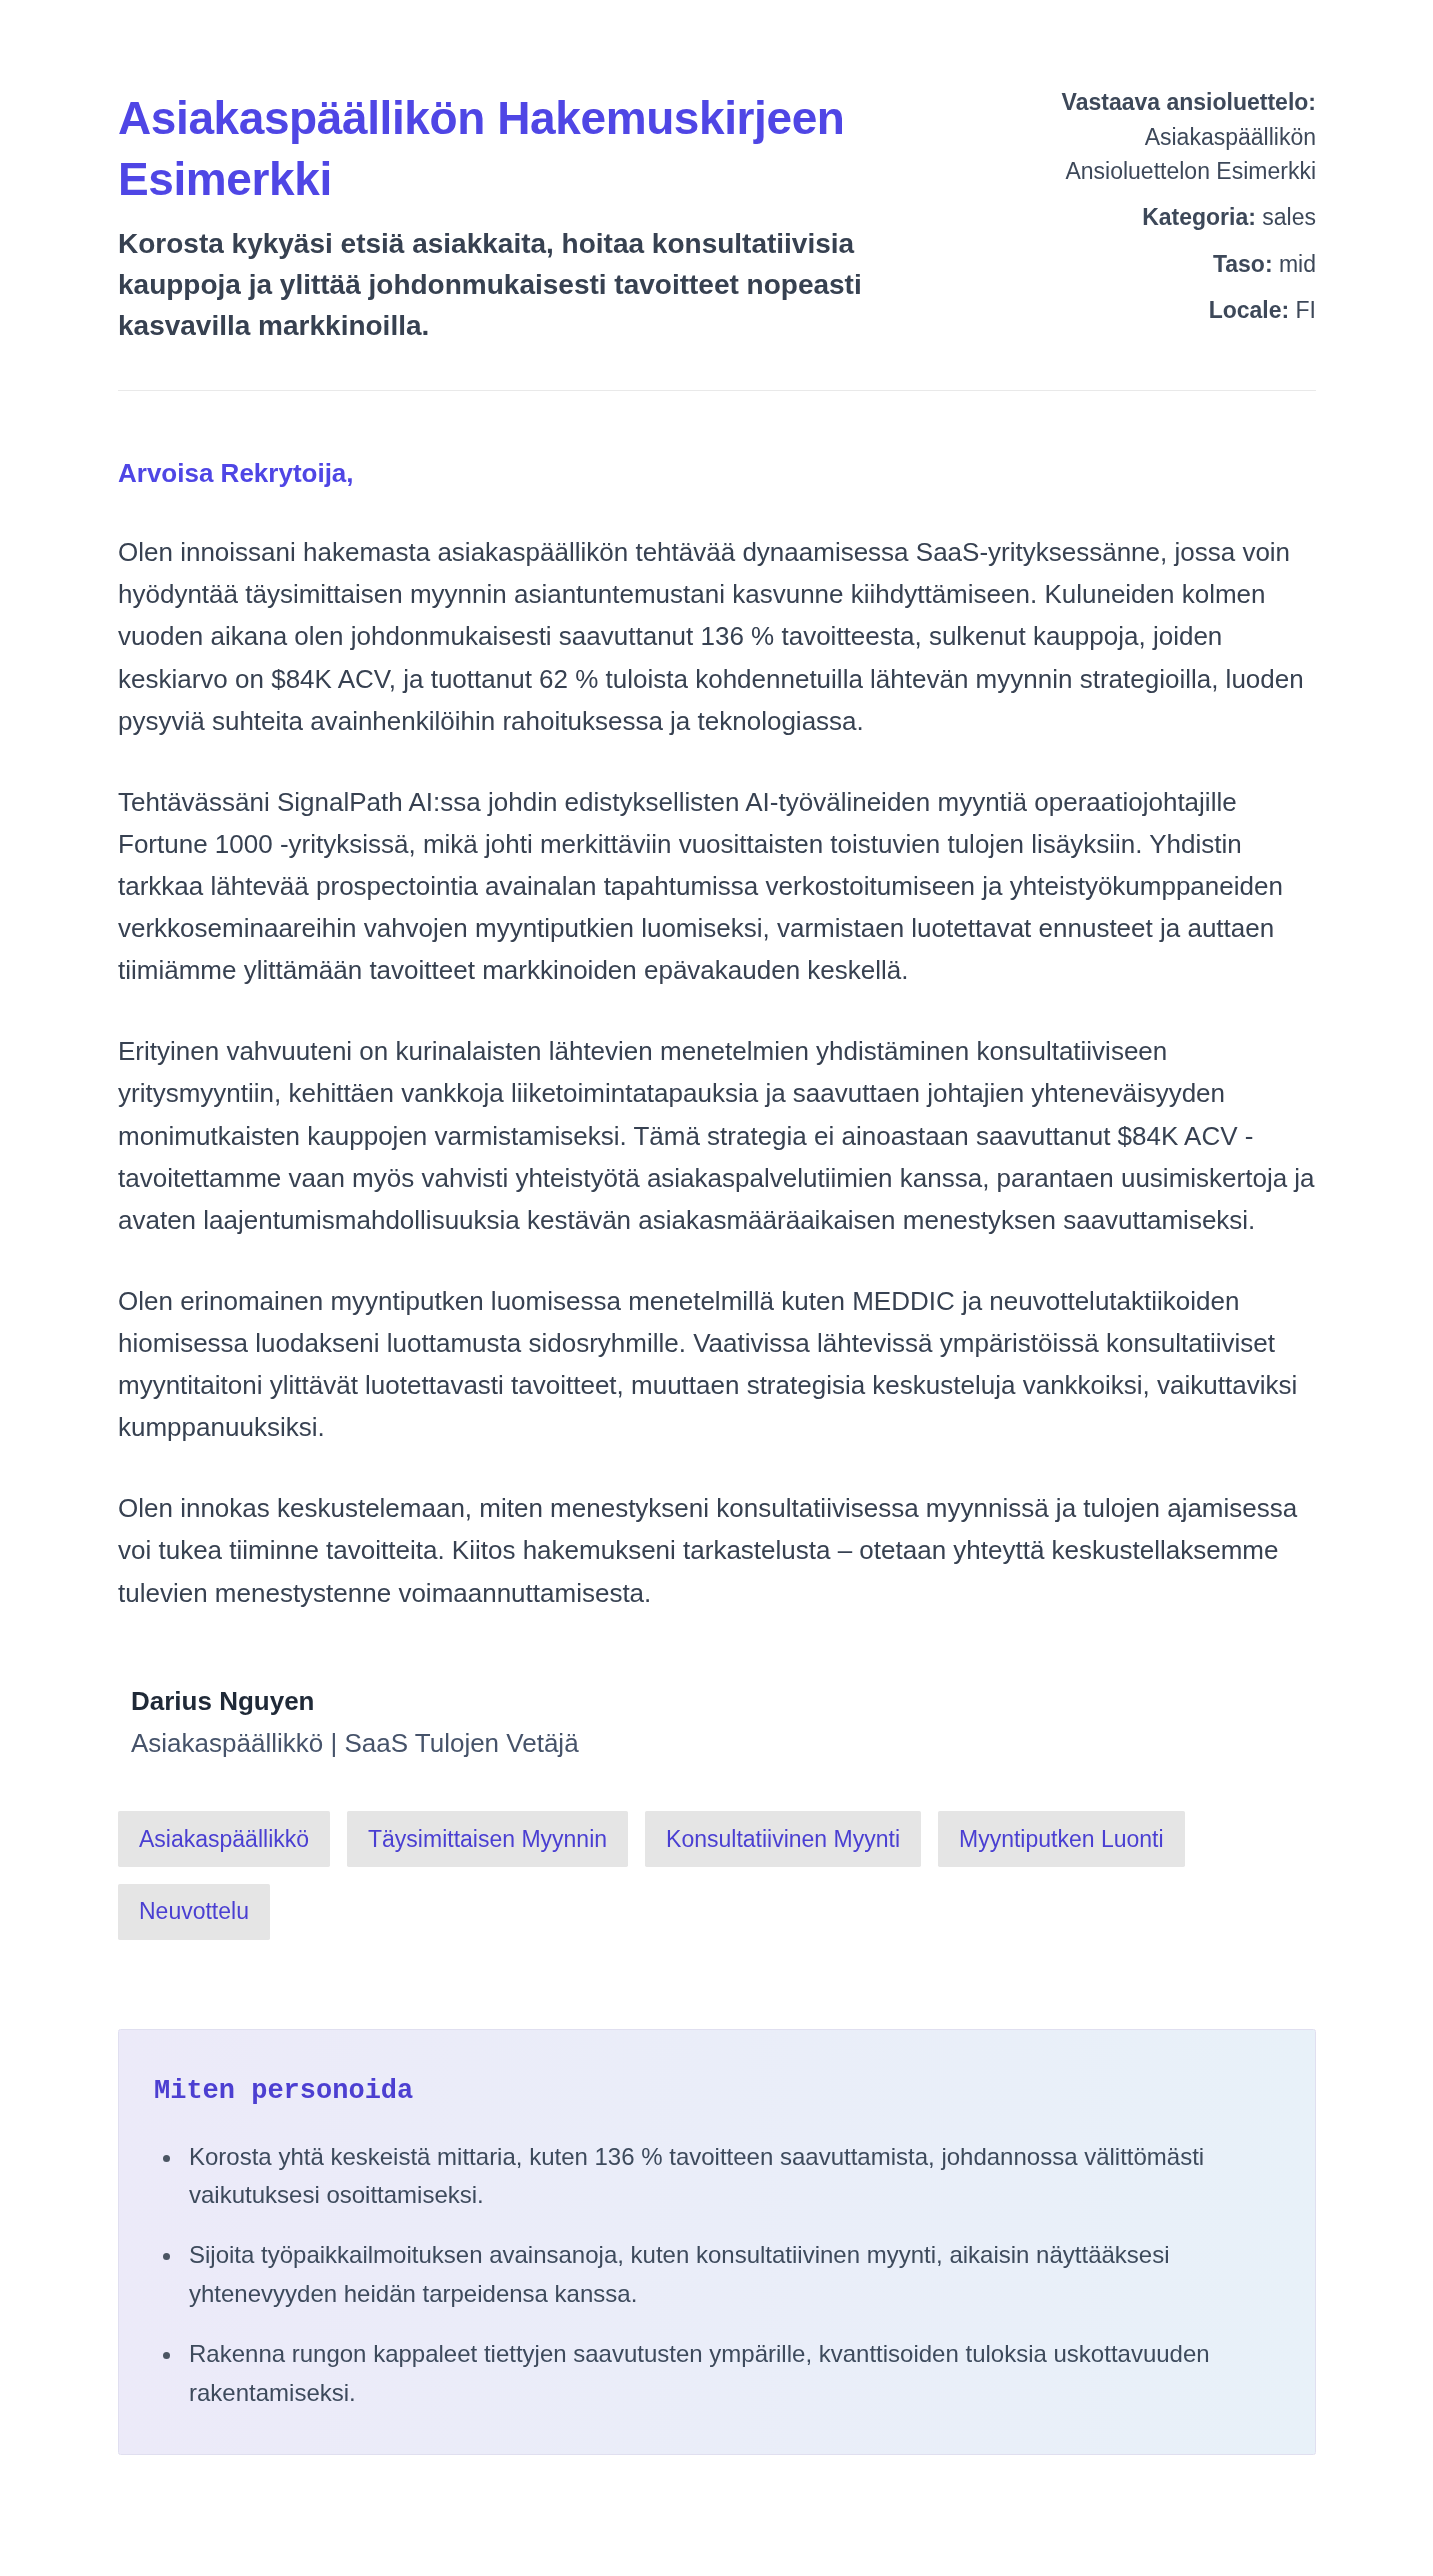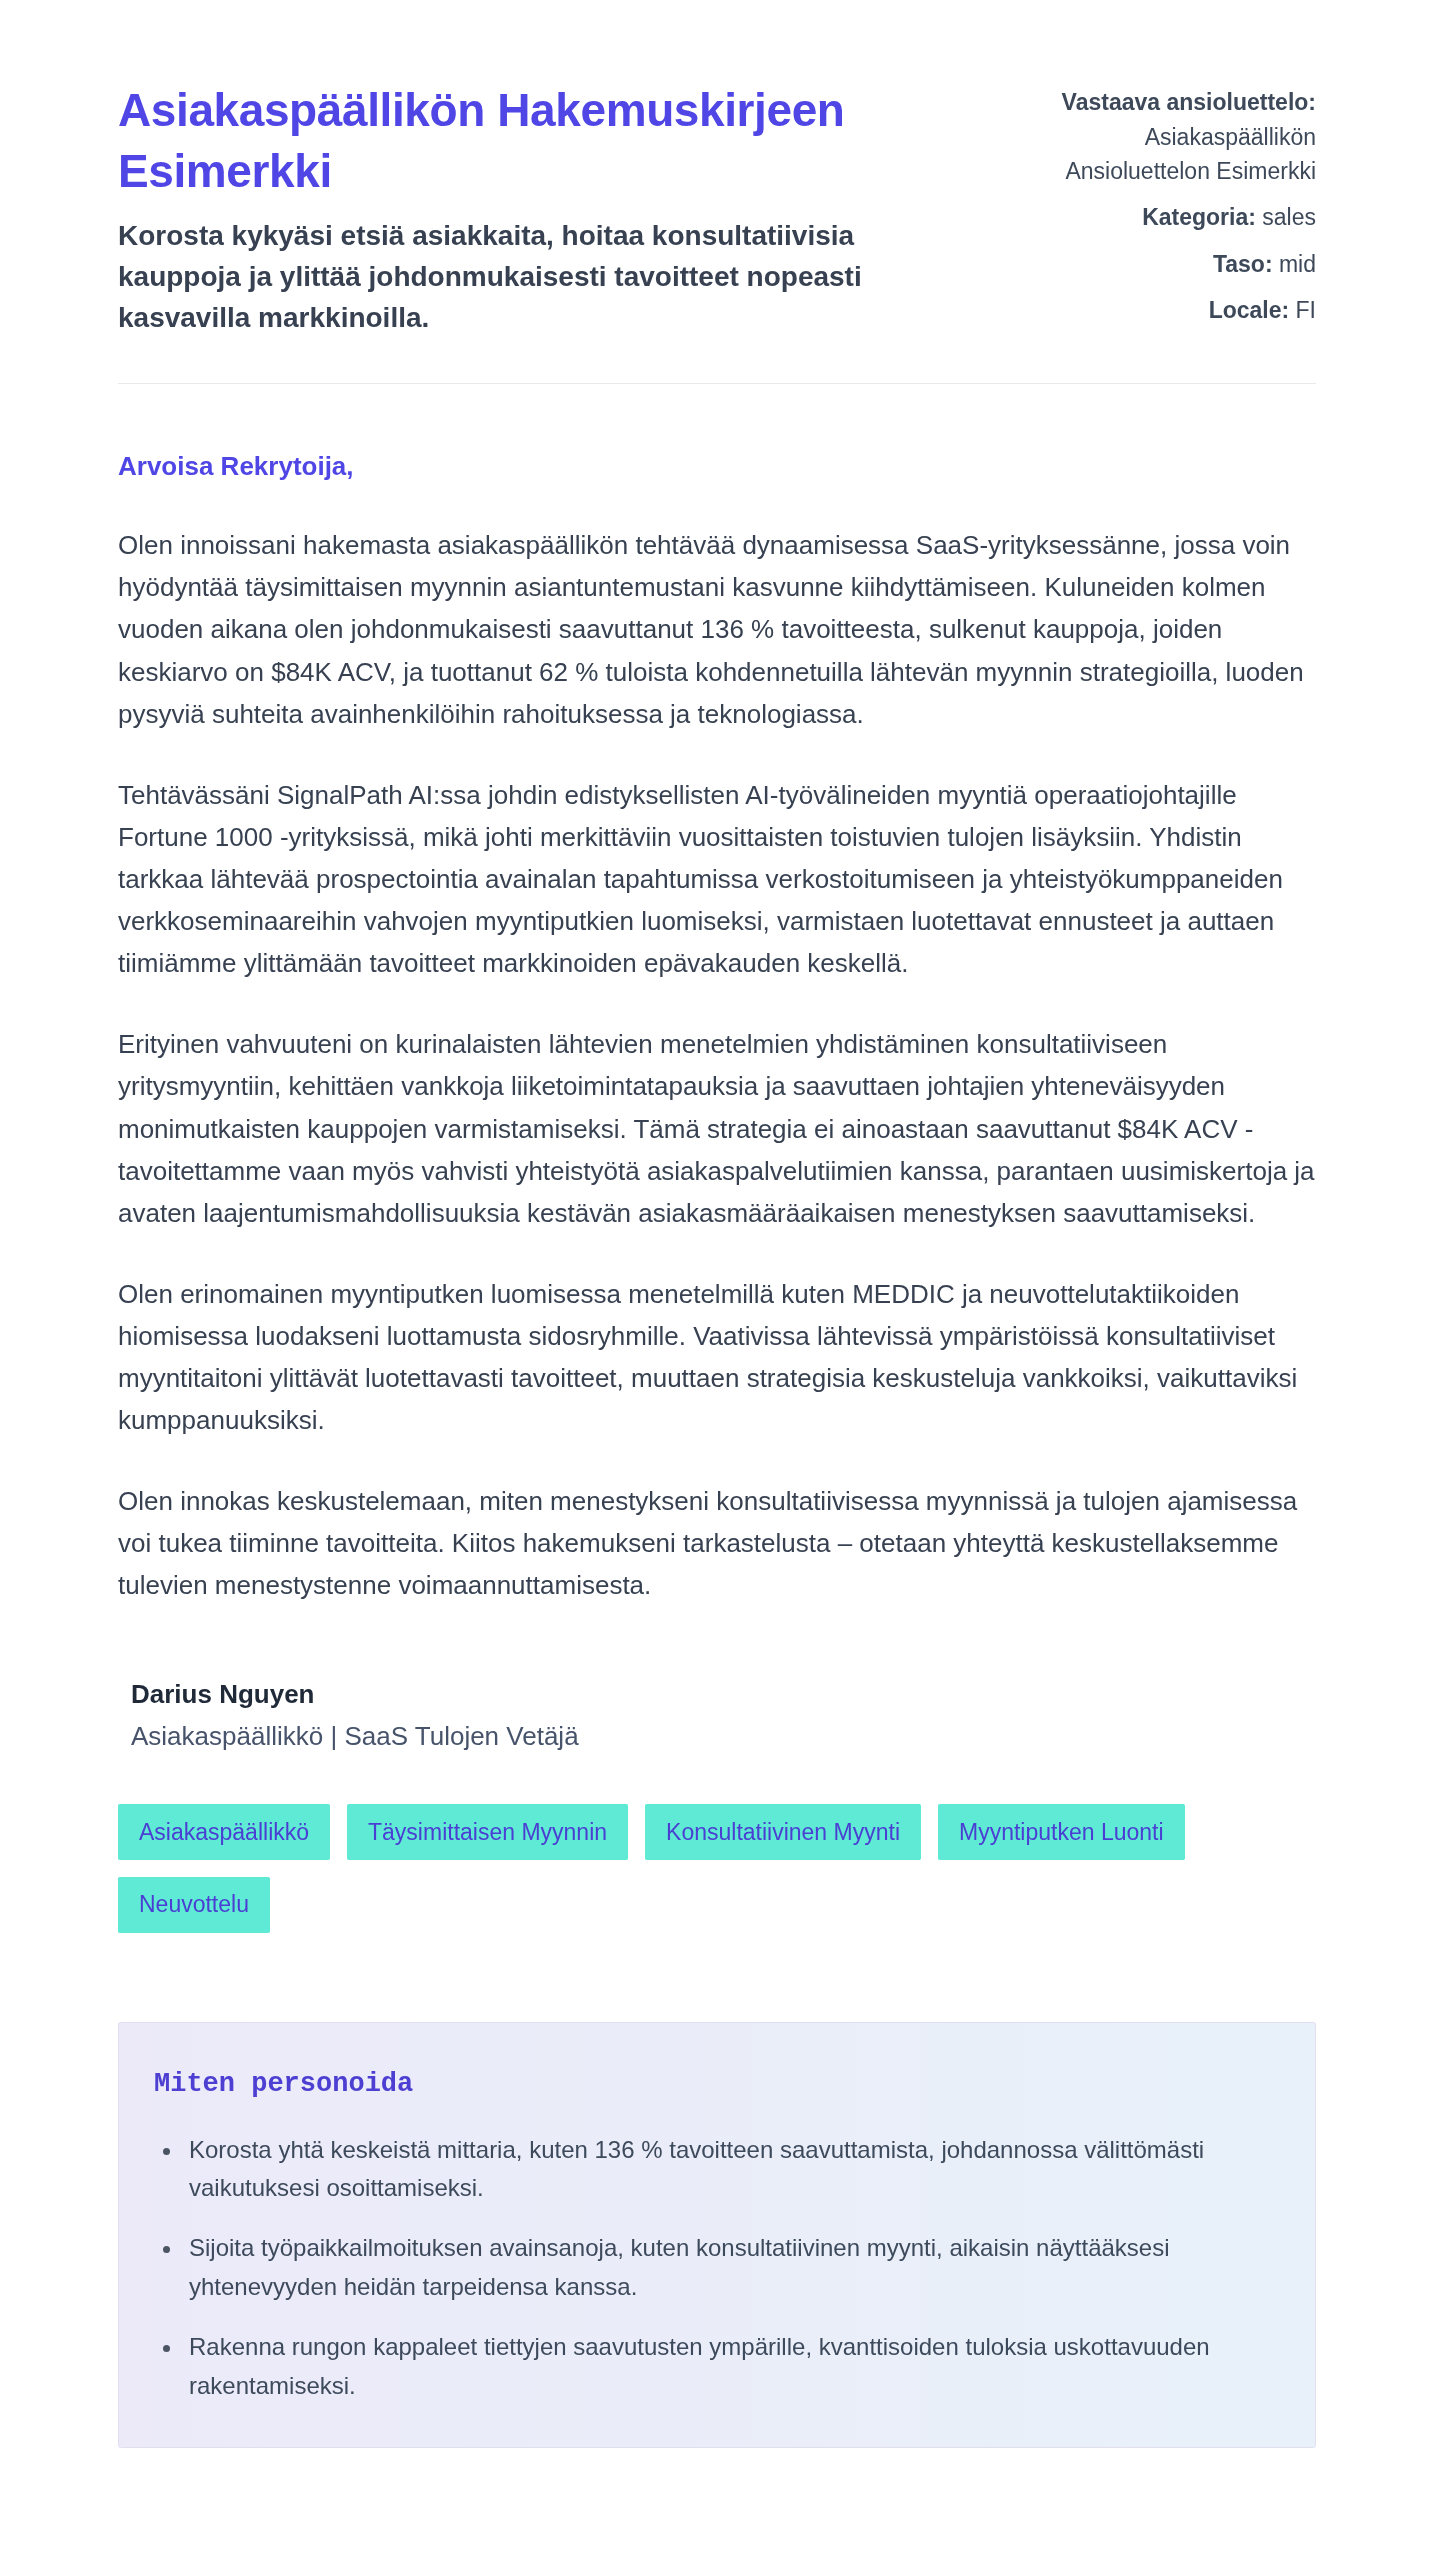--- a/index.html
+++ b/index.html
@@ -10,21 +10,21 @@
     background: #ffffff;
     font-family: "Liberation Sans", sans-serif;
     color: #374151;
   }
   .page { padding: 80px 118px 84px 118px; }
 
   
   .header { display: flex; justify-content: space-between; gap: 51px; }
   .header-left { max-width: 860px; }
   .title {
-    margin: 0 0 15px 0;
+    margin: 8px 0 15px 0;
     font-size: 46px;
     line-height: 1.32;
     font-weight: 700;
     letter-spacing: -0.4px;
     color: #4f46e5;
   }
   .subtitle {
     margin: 0;
     font-size: 28px;
     font-weight: 600;
@@ -72,21 +72,21 @@
   }
   .sig-role {
     margin: 0;
     font-size: 26px;
     color: #46536a;
   }
 
   
   .tags { display: flex; flex-wrap: wrap; gap: 17px; margin-top: 52px; }
   .chip {
-    background: #5eead4;
+    background: #e5e5e5;
     color: #4a3fd2;
     font-size: 23px;
     padding: 14.3px 21px;
     border-radius: 1.7px;
     white-space: nowrap;
   }
 
   
   .tips {
     margin-top: 89px;

